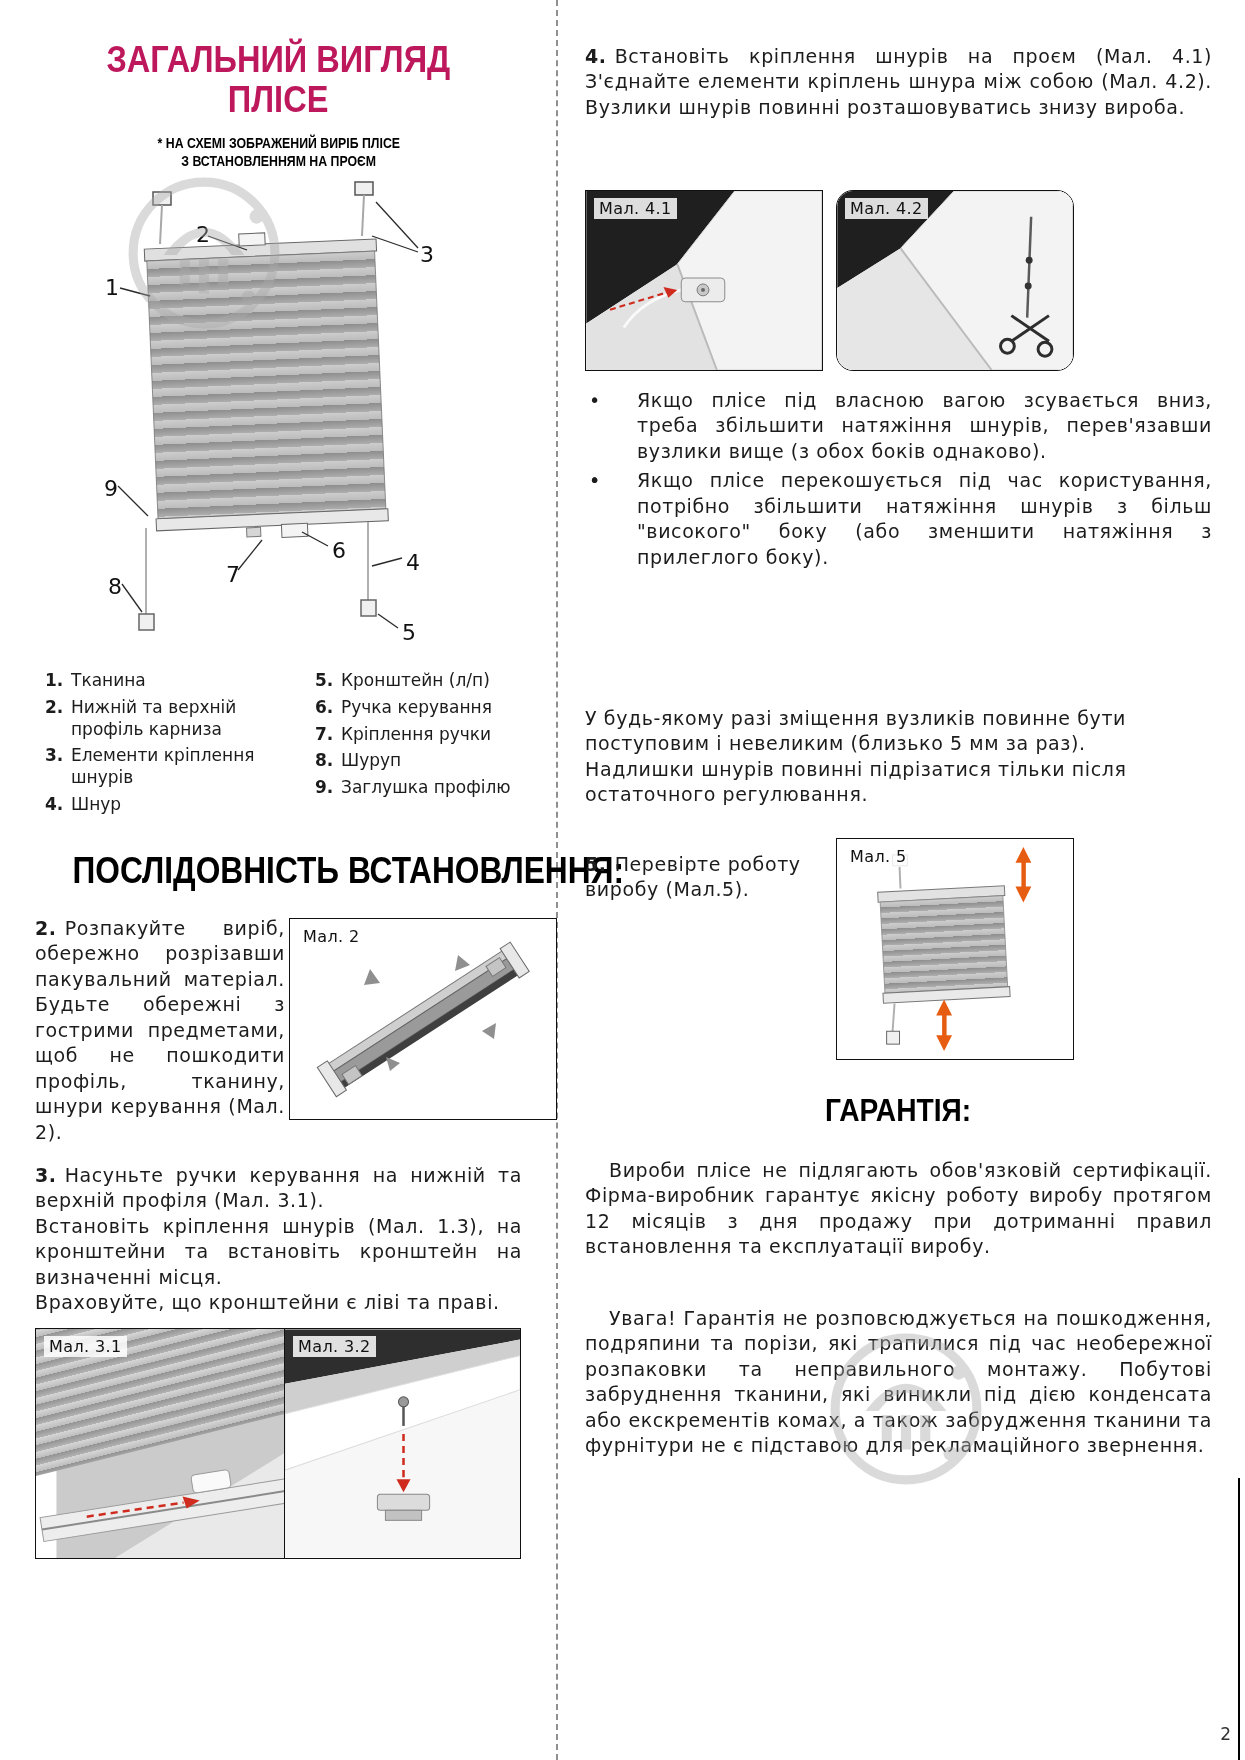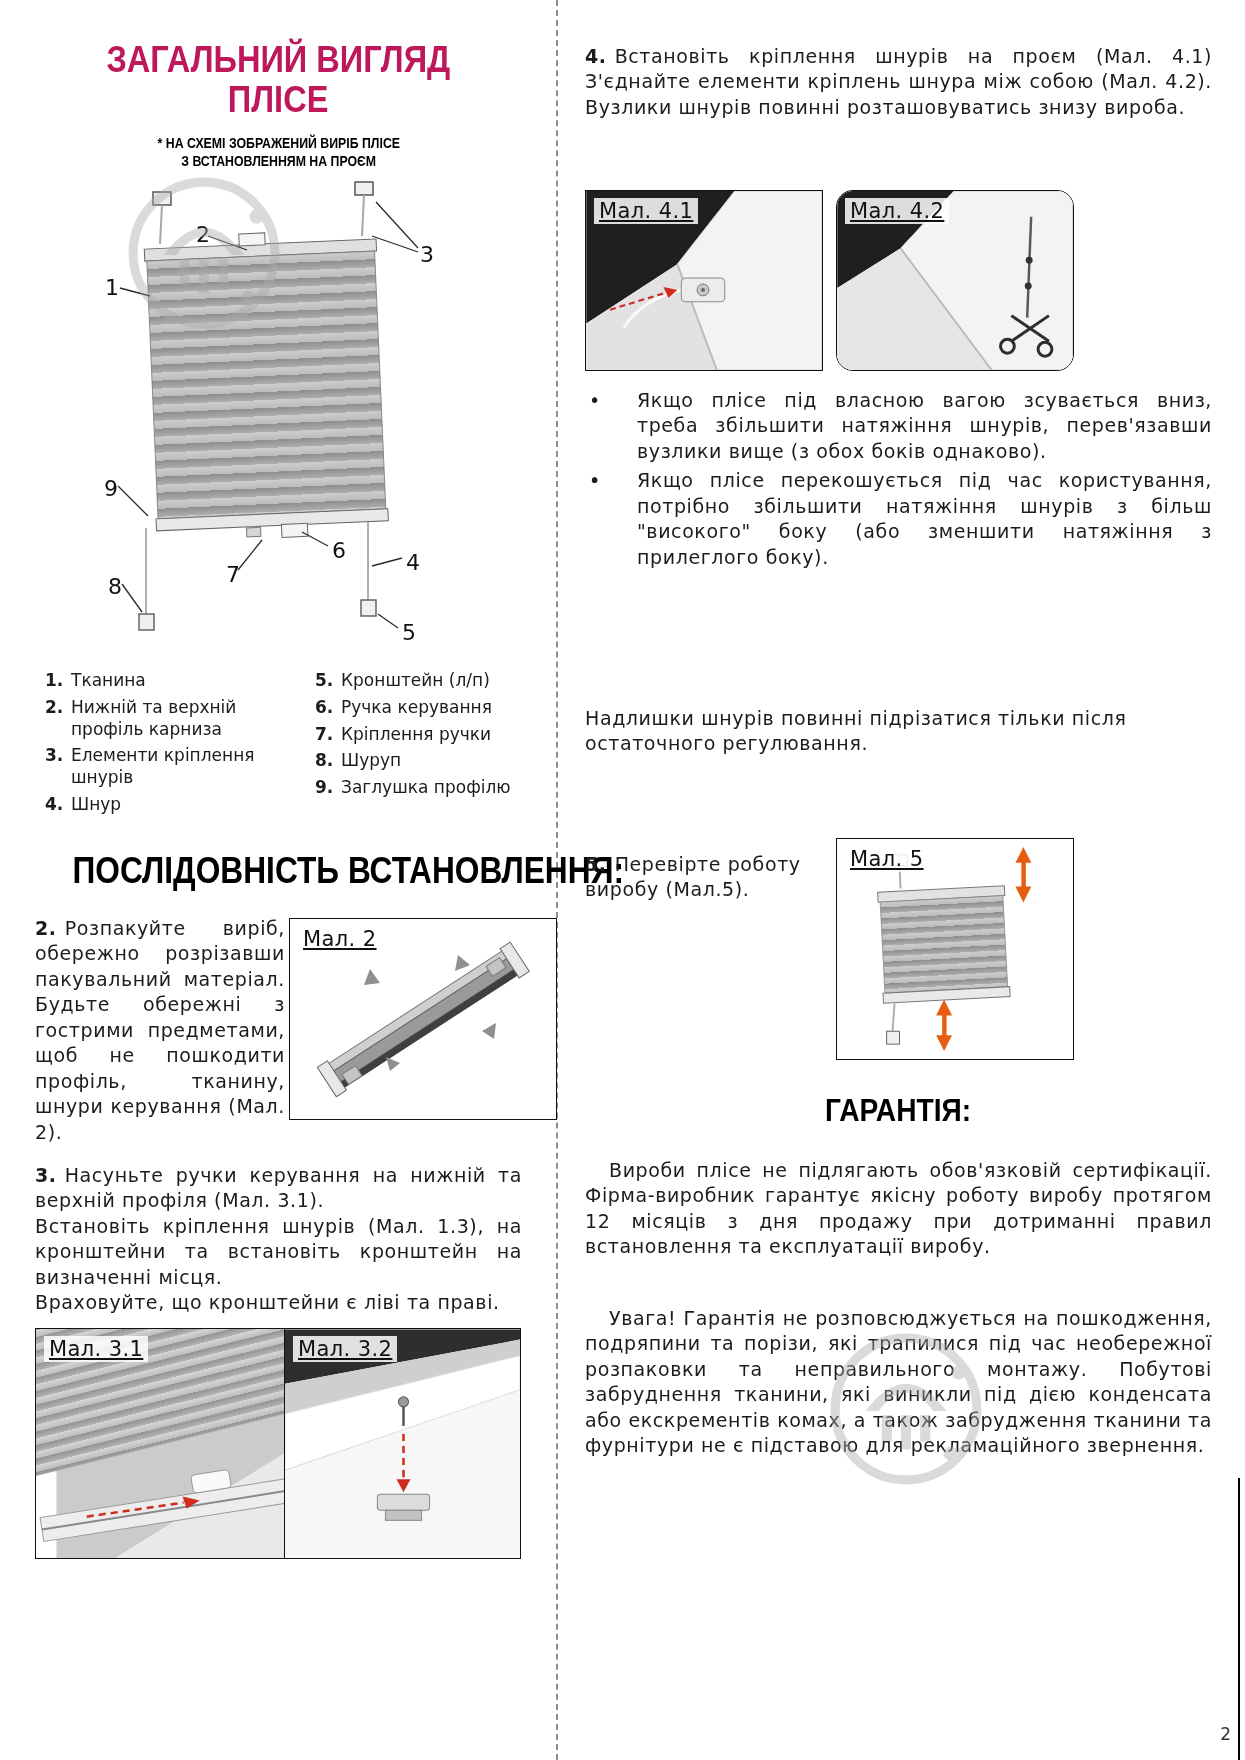--- a/index.html
+++ b/index.html
@@ -27,22 +27,22 @@
   .body-txt b { font-weight:700; margin-right:8px; }
   .legend { left:45px; top:670px; width:490px; display:flex; gap:20px; font-size:17px; line-height:1.28; }
   .legend .col { flex:0 0 auto; }
   .legend .col1 { width:250px; }
   .legend .col2 { width:220px; }
   .leg-item { display:flex; margin-bottom:5px; }
   .leg-item .n { font-weight:700; width:26px; flex:0 0 26px; }
   .leg-item .t { flex:1; }
 
   .fig-box { position:absolute; border:1.5px solid #111; background:#fff; overflow:hidden; }
-  .fig-label { position:absolute; top:7px; left:8px; font-size:21px; color:#111;
-    background:rgba(255,255,255,0.85); padding:1px 5px; z-index:3; letter-spacing:0.4px;text-decoration:underline; }
+  .fig-label { position:absolute; top:7px; left:8px; font-size:16px; color:#111;
+    background:rgba(255,255,255,0.85); padding:1px 5px; z-index:3; letter-spacing:0.4px; }
   .fig-box svg { position:absolute; left:0; top:0; width:100%; height:100%; }
 
   .bullets { left:585px; top:388px; width:627px; }
   .bullet-row { position:relative; padding-left:52px; margin-bottom:4px; }
   .bullet-row .mark { position:absolute; left:4px; top:0; font-size:19px; }
 
   .wm { position:absolute; width:162px; height:162px; opacity:0.42; pointer-events:none; z-index:6; }
 
   svg text.callout { font-size:22px; fill:#111; font-family:"DejaVu Sans", sans-serif; }
 </style>
@@ -307,20 +307,21 @@
     <div class="bullet-row body-txt">
       <span class="mark">•</span>
     </div>
     <div class="bullet-row body-txt">
       <span class="mark">•</span>
       <span>Якщо плісе перекошується під час користування, потрібно збільшити натяжіння шнурів з більш "високого" боку (або зменшити натяжіння з прилеглого боку).</span>
     </div>
   </div>
 
   <div class="abs" style="left:585px; top:706px; width:627px;">
+    <p class="body-txt" style="text-align:left;">У будь-якому разі зміщення вузликів повинне бути поступовим і невеликим (близько 5 мм за раз).</p>
     <p class="body-txt" style="text-align:left;">Надлишки шнурів повинні підрізатися тільки після остаточного регулювання.</p>
   </div>
 
   <p class="abs body-txt" style="left:585px; top:852px; width:235px; text-align:left;">
     <b>5.</b><span>Перевірте роботу виробу (Мал.5).</span>
   </p>
 
   <div class="fig-box" style="left:836px; top:838px; width:238px; height:222px;">
     <div class="fig-label">Мал. 5</div>
     <svg viewBox="0 0 238 222">

